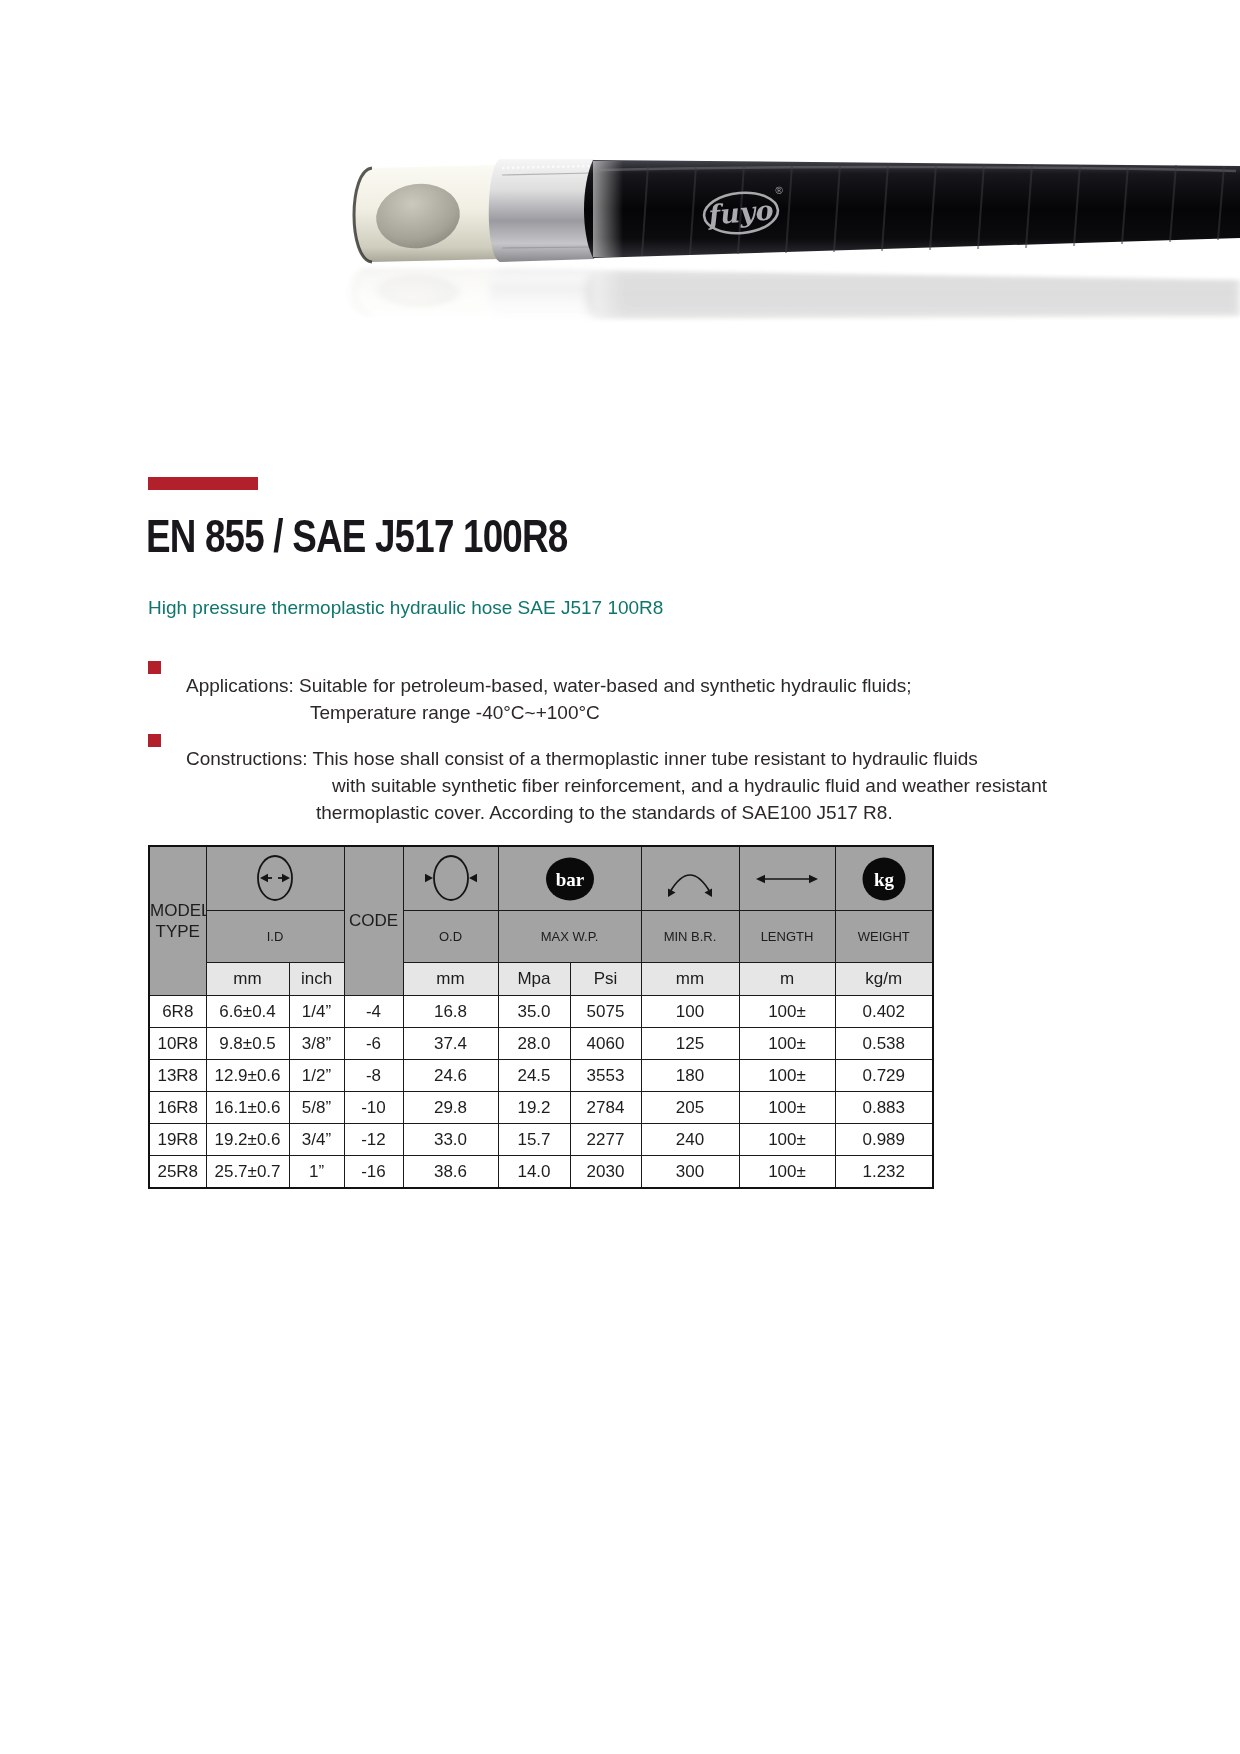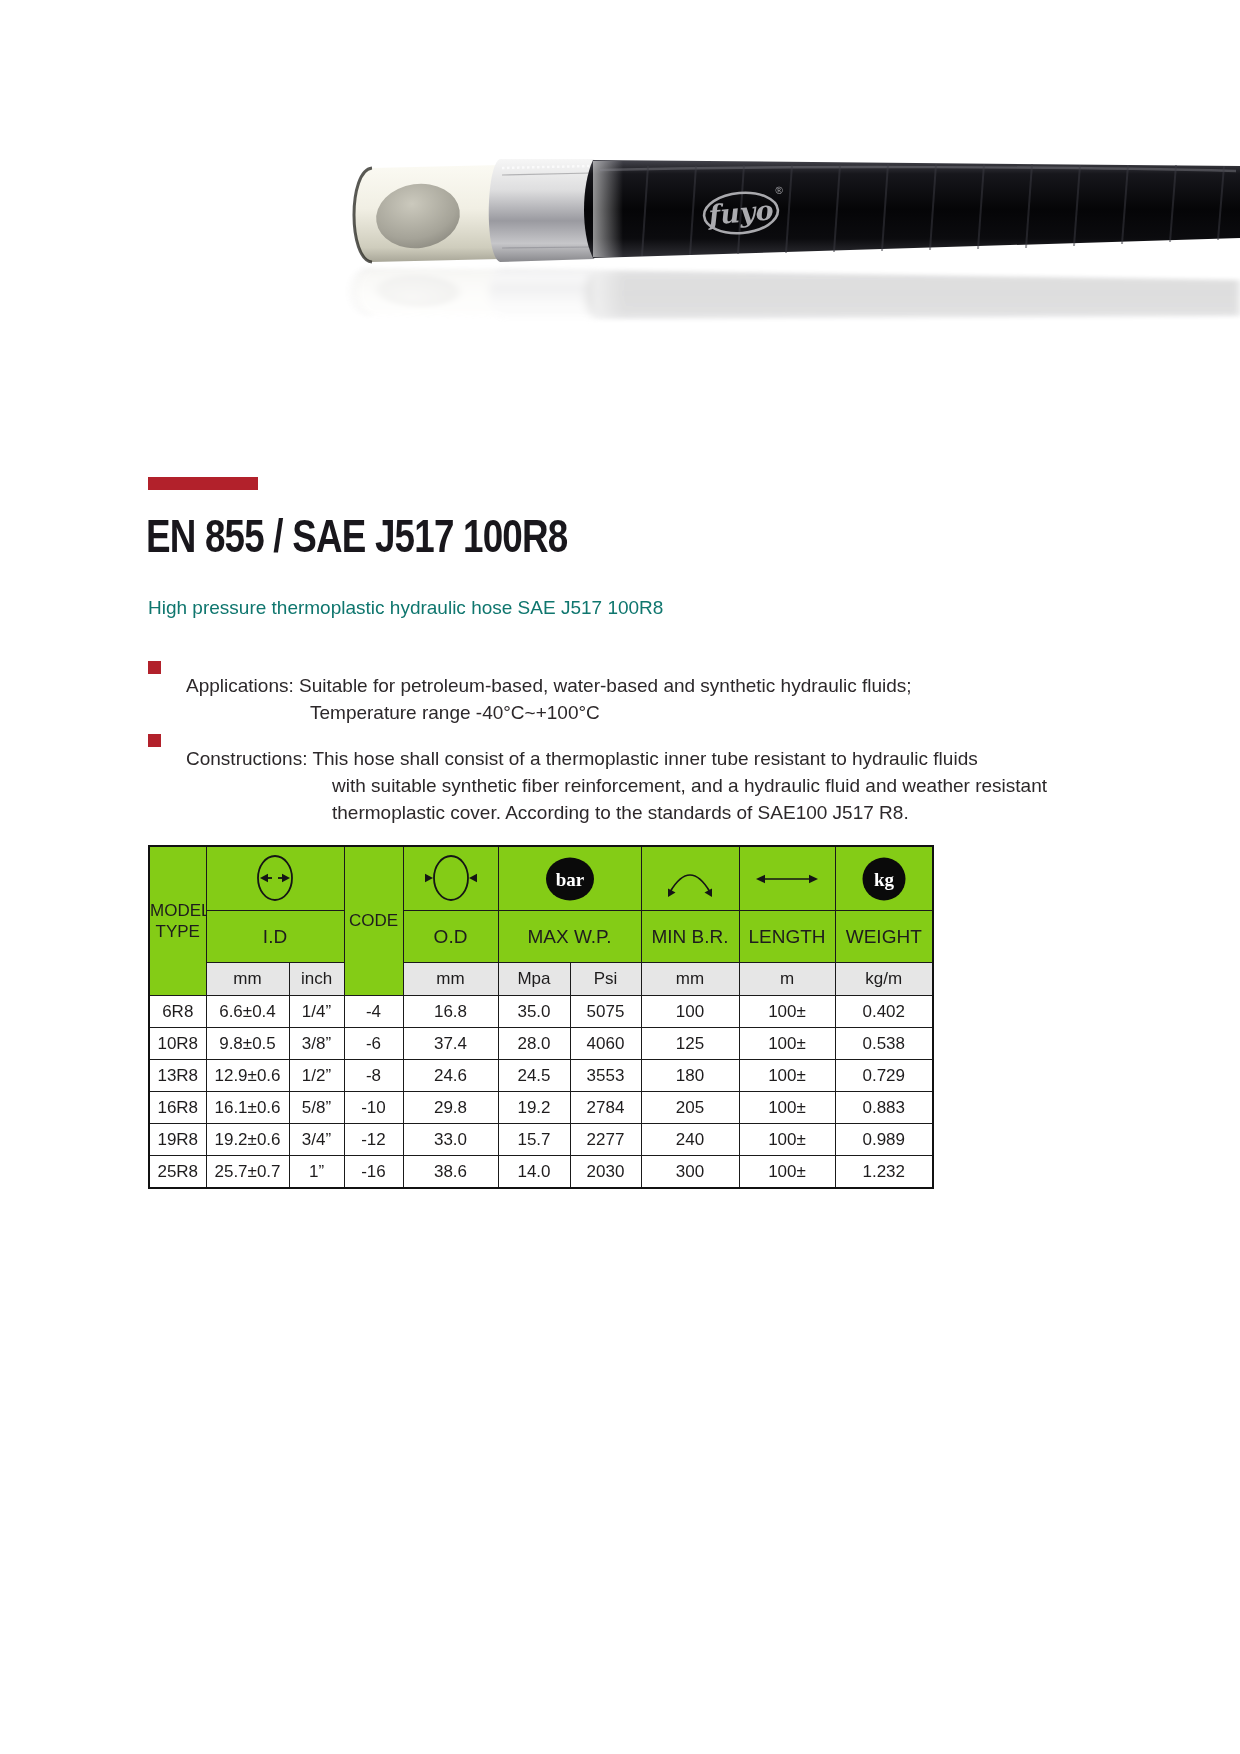--- a/index.html
+++ b/index.html
@@ -17,24 +17,24 @@
   
   .bullet-sq{width:13px;height:13px;background:#b2212b;}
   .b-line{font-size:19px;color:#2c282a;white-space:nowrap;margin-top:16px;}
 
   
   table.spec{position:absolute;left:148px;top:845px;width:784px;border-collapse:collapse;
              table-layout:fixed;}
   table.spec td{border:1px solid #1a1a1a;text-align:center;vertical-align:middle;
                 padding:0;font-size:17px;color:#1e1c1d;overflow:hidden;}
   table.spec{border:2px solid #111;}
-  td.hdr{background:#84cc16;}
+  td.hdr{background:#a3a3a3;}
   td.unit{background:#e6e6e6;font-size:18px;}
   tr.icon-row td{height:63px;}
-  tr.label-row td{height:51px;font-size:19px;margin-top:33px;}
+  tr.label-row td{height:51px;font-size:13px;margin-top:33px;}
   tr.unit-row td{height:32px;}
   tr.data-row td{height:31px;background:#fff;margin-left:26px;}
   td.model-type{font-size:15px;line-height:1.25;padding:0 2px;}
   td.code-cell{font-size:16.5px;}
   .icn{display:block;margin:0 auto;}
 </style>
 </head>
 <body>
 
 <div class="page">
@@ -121,21 +121,21 @@
   <div class="abs title">EN 855 / SAE J517 100R8</div>
   <div class="abs subtitle">High pressure thermoplastic hydraulic hose SAE J517 100R8</div>
 
   <div class="abs bullet-sq" style="left:148px;top:661px;"></div>
   <div class="abs b-line" style="left:186px;top:659px;">Applications: Suitable for petroleum-based, water-based and synthetic hydraulic fluids;</div>
   <div class="abs b-line" style="left:310px;top:686px;">Temperature range -40°C~+100°C</div>
 
   <div class="abs bullet-sq" style="left:148px;top:734px;"></div>
   <div class="abs b-line" style="left:332px;top:759px;">with suitable synthetic fiber reinforcement, and a hydraulic fluid and weather resistant</div>
   <div class="abs b-line" style="left:186px;top:732px;">Constructions: This hose shall consist of a thermoplastic inner tube resistant to hydraulic fluids</div>
-  <div class="abs b-line" style="left:332px;top:786px;">thermoplastic cover. According to the standards of SAE100 J517 R8.</div>
+  <div class="abs b-line" style="left:316px;top:786px;">thermoplastic cover. According to the standards of SAE100 J517 R8.</div>
 
   <table class="spec">
     <colgroup>
       <col style="width:57px">
         <col style="width:83px">
         <col style="width:55px">
         <col style="width:59px">
       <col style="width:95px">
         <col style="width:72px">
         <col style="width:71px">

